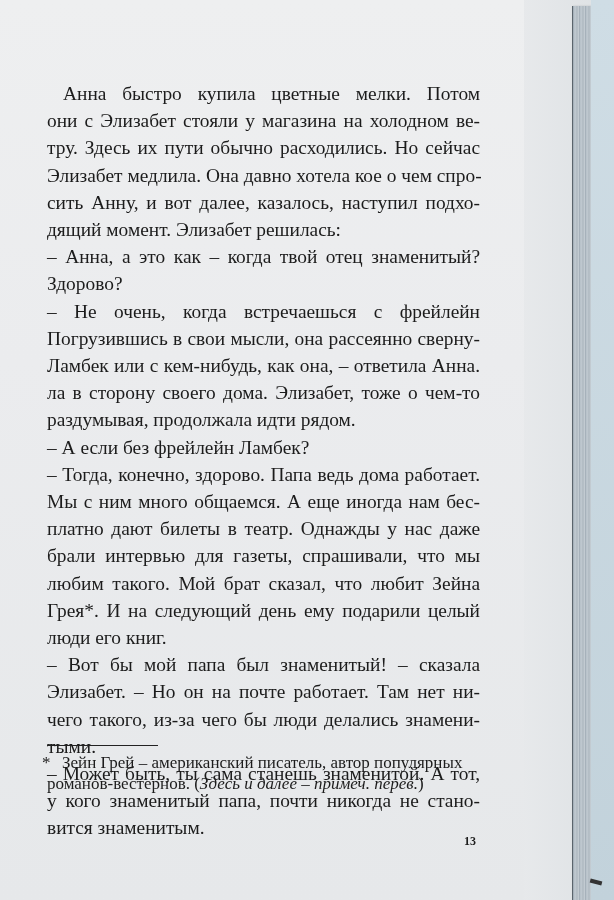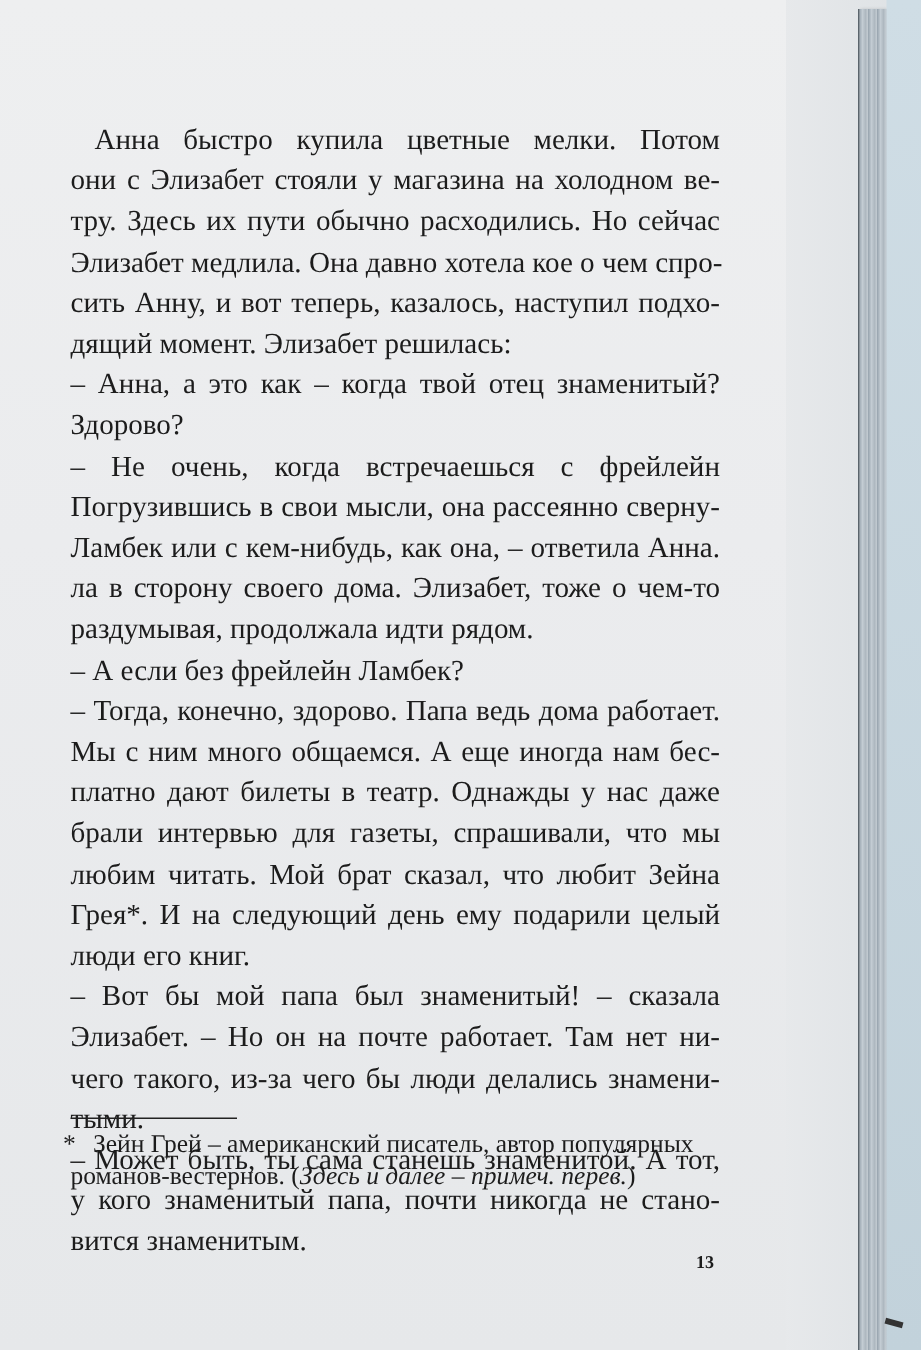--- a/index.html
+++ b/index.html
@@ -111,35 +111,35 @@
   </style>
 </head>
 <body>
 
 <div class="page">
   <div class="body-text">
     <span class="line indent">Анна быстро купила цветные мелки. Потом</span>
     <span class="line">они с Элизабет стояли у магазина на холодном ве-</span>
     <span class="line">тру. Здесь их пути обычно расходились. Но сейчас</span>
     <span class="line">Элизабет медлила. Она давно хотела кое о чем спро-</span>
-    <span class="line">сить Анну, и вот теперь, казалось, наступил подхо-</span>
+    <span class="line">сить Анну, и вот далее, казалось, наступил подхо-</span>
     <span class="line last">дящий момент. Элизабет решилась:</span>
     <span class="line">– Анна, а это как – когда твой отец знаменитый?</span>
     <span class="line last">Здорово?</span>
     <span class="line">– Не очень, когда встречаешься с фрейлейн</span>
     <span class="line">Погрузившись в свои мысли, она рассеянно сверну-</span>
     <span class="line">Ламбек или с кем-нибудь, как она, – ответила Анна.</span>
     <span class="line">ла в сторону своего дома. Элизабет, тоже о чем-то</span>
     <span class="line last">раздумывая, продолжала идти рядом.</span>
     <span class="line last">– А если без фрейлейн Ламбек?</span>
     <span class="line">– Тогда, конечно, здорово. Папа ведь дома работает.</span>
     <span class="line">Мы с ним много общаемся. А еще иногда нам бес-</span>
     <span class="line">платно дают билеты в театр. Однажды у нас даже</span>
     <span class="line">брали интервью для газеты, спрашивали, что мы</span>
-    <span class="line">любим читать. Мой брат сказал, что любит Зейна</span>
+    <span class="line">любим такого. Мой брат сказал, что любит Зейна</span>
     <span class="line">Грея*. И на следующий день ему подарили целый</span>
     <span class="line last">люди его книг.</span>
     <span class="line">– Вот бы мой папа был знаменитый! – сказала</span>
     <span class="line">Элизабет. – Но он на почте работает. Там нет ни-</span>
     <span class="line">чего такого, из-за чего бы люди делались знамени-</span>
     <span class="line last">тыми.</span>
     <span class="line">– Может быть, ты сама станешь знаменитой. А тот,</span>
     <span class="line">у кого знаменитый папа, почти никогда не стано-</span>
     <span class="line last">вится знаменитым.</span>
   </div>

